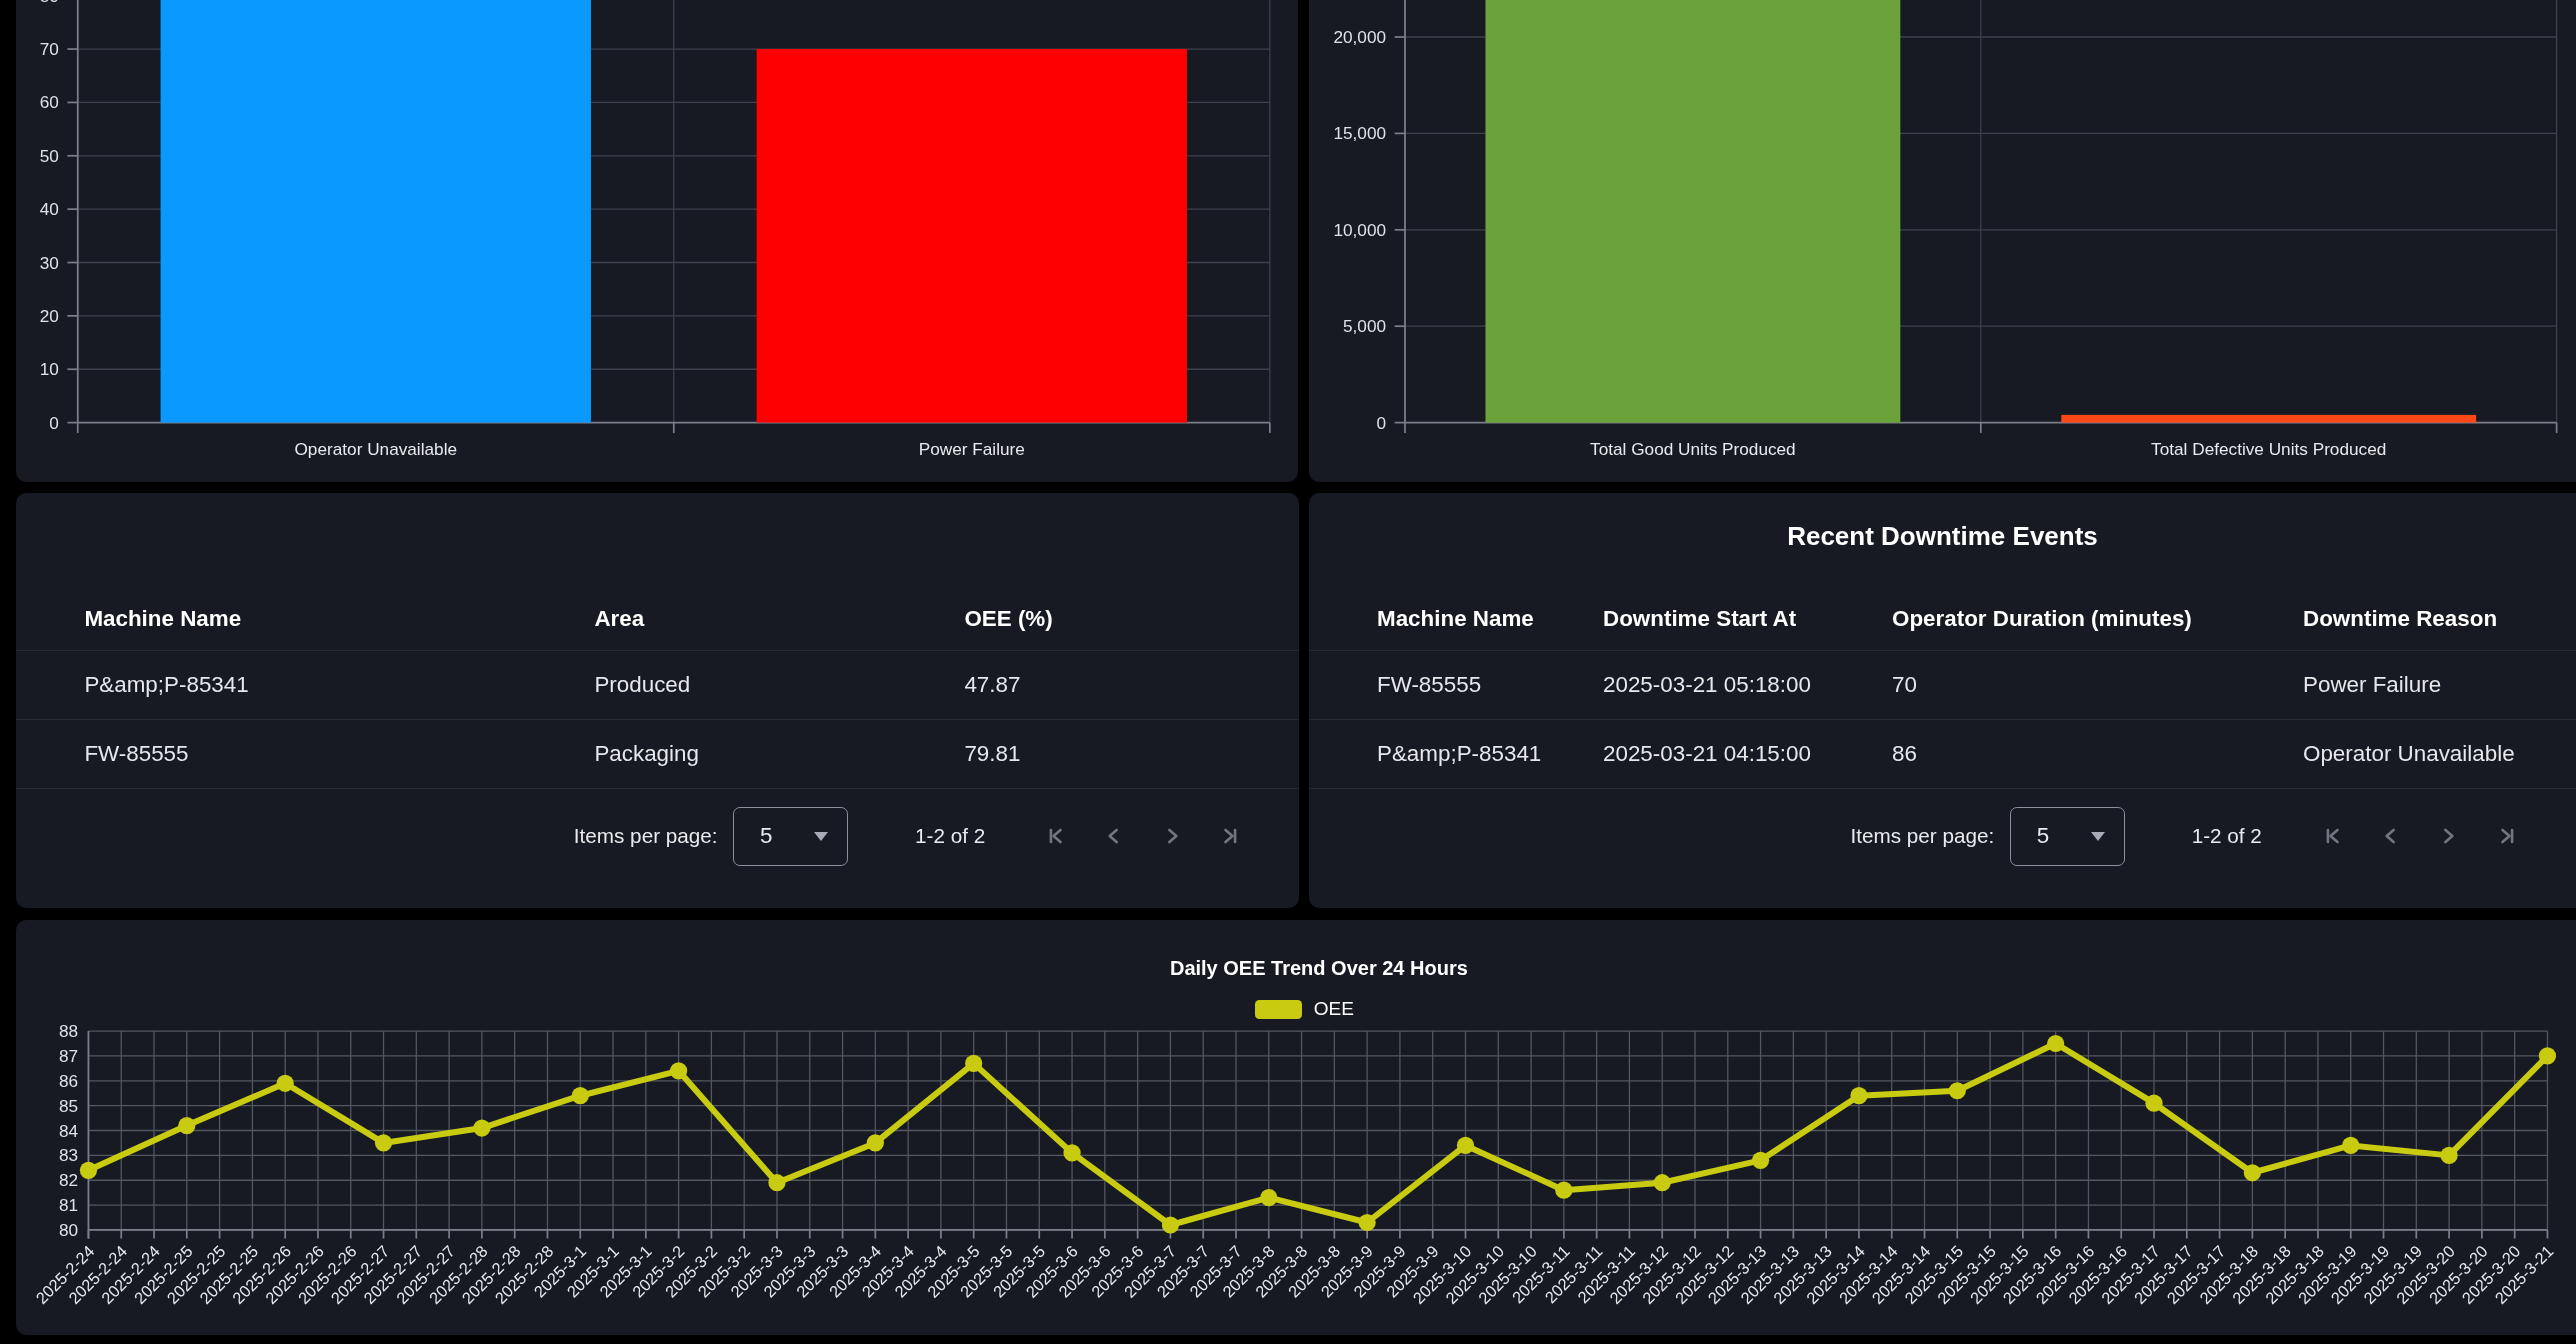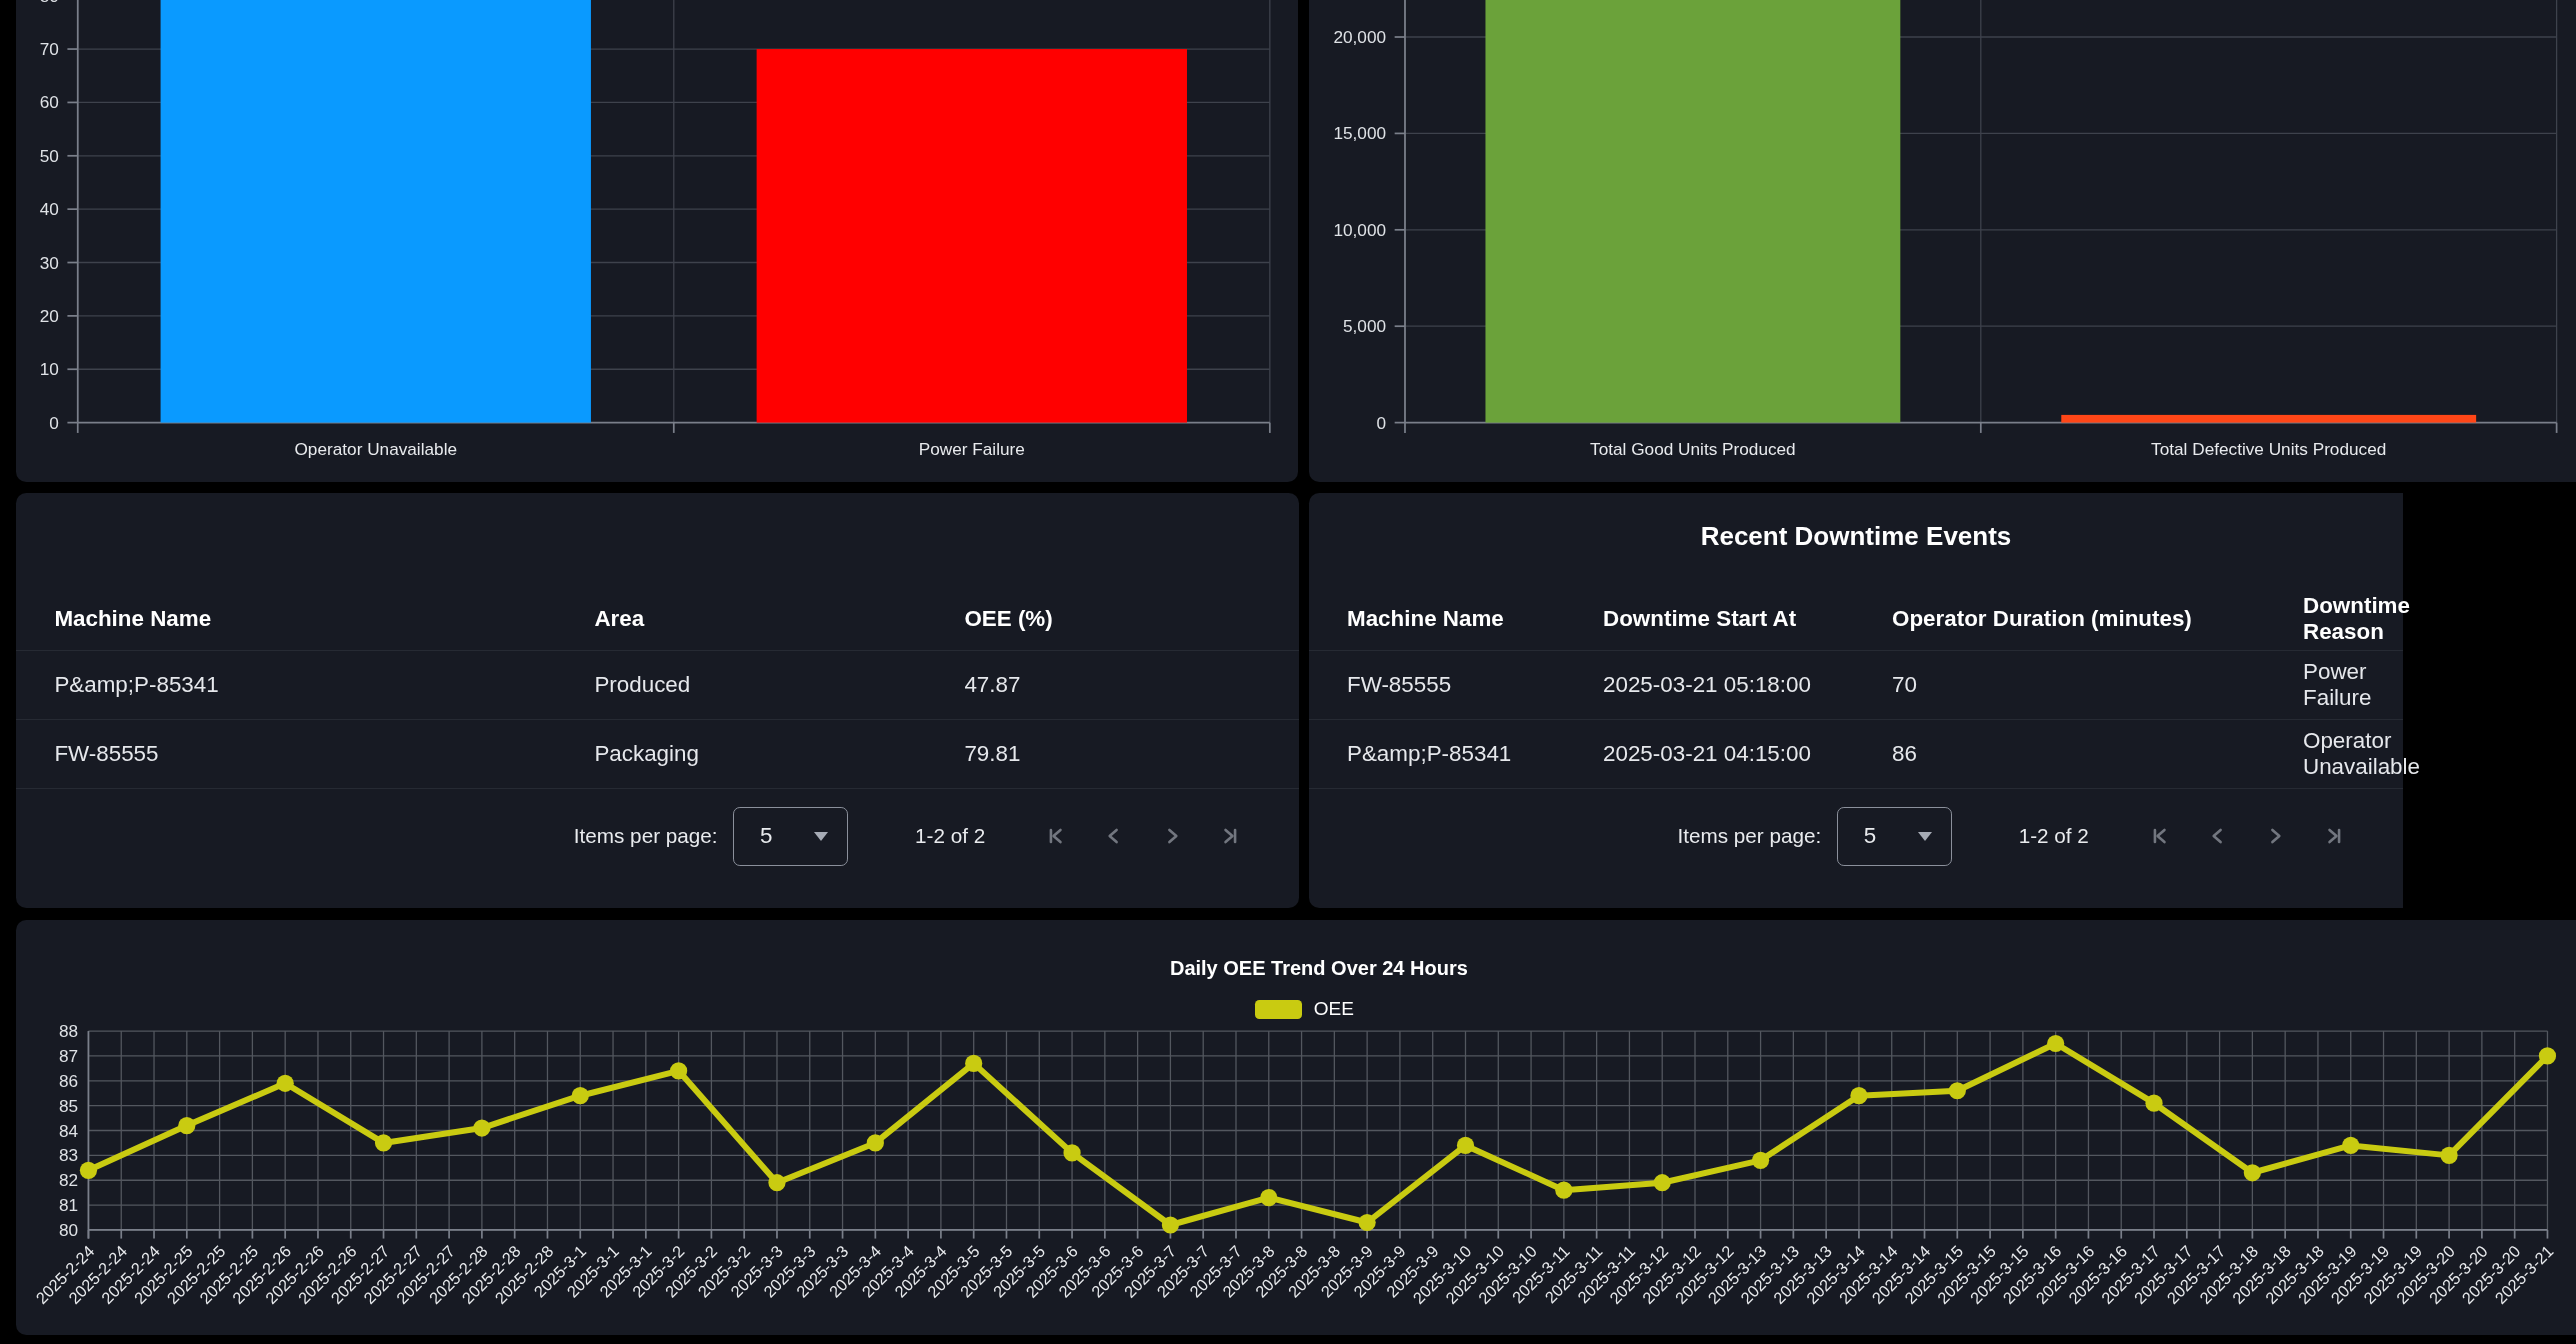--- a/index.html
+++ b/index.html
@@ -7,36 +7,36 @@
   .page {
     position:relative; width:2576px; height:1344px; overflow:hidden;
     background:#000;
     font-family:"Liberation Sans","DejaVu Sans",sans-serif;
     color:#e9ebee;
   }
   .panel { position:absolute; background:#171a23; }
   .panel-tl { left:16.4px; top:0; width:1282px; height:482px; border-radius:0 0 10.3px 10.3px; }
   .panel-tr { left:1309px; top:0; width:1267px; height:482px; border-radius:0 0 0 10.3px; }
   .panel-ml { left:16.4px; top:493px; width:1283px; height:415px; border-radius:10.3px; }
-  .panel-mr { left:1309px; top:493px; width:1094px; height:415px; border-radius:10.3px 0 0 10.3px; }
+  .panel-mr { left:1309px; top:493px; width:1267px; height:415px; border-radius:10.3px 0 0 10.3px; }
   .panel-bottom { left:16.4px; top:920px; width:2560px; height:415px; border-radius:10.3px 0 0 10.3px; }
   .panel svg.chart { position:absolute; left:0; top:0; }
 
   .table-title {
     position:absolute; top:24px; left:0; width:100%; height:38px;
     text-align:center; font-size:26px; font-weight:700; color:#ffffff; line-height:38px; margin:0;
   }
   table.mat-table { position:absolute; left:0; top:95px; width:100%; border-collapse:collapse; table-layout:fixed; }
   table.mat-table th, table.mat-table td {
     text-align:left; font-size:22.4px; padding:0; vertical-align:middle;
     border-bottom:1.7px solid #262a33;
   }
   table.mat-table th { height:62px; font-weight:700; color:#ffffff; }
   table.mat-table td { height:69px; font-weight:400; color:#e6e8ec; }
-  table.mat-table .c1 { padding-left:38px; }
+  table.mat-table .c1 { padding-left:68px; }
 
   .paginator {
     position:absolute; right:47px; top:300px; height:86px;
     display:flex; align-items:center; font-size:20.7px; color:#e9ebee;
   }
   .pag-label { margin-right:15.5px; }
   .page-size-select {
     width:115px; height:59px; border:1.7px solid #8b909b; border-radius:6.9px;
     display:flex; align-items:center; justify-content:space-between;
     padding:0 19px 0 26px; cursor:pointer; background:transparent;

